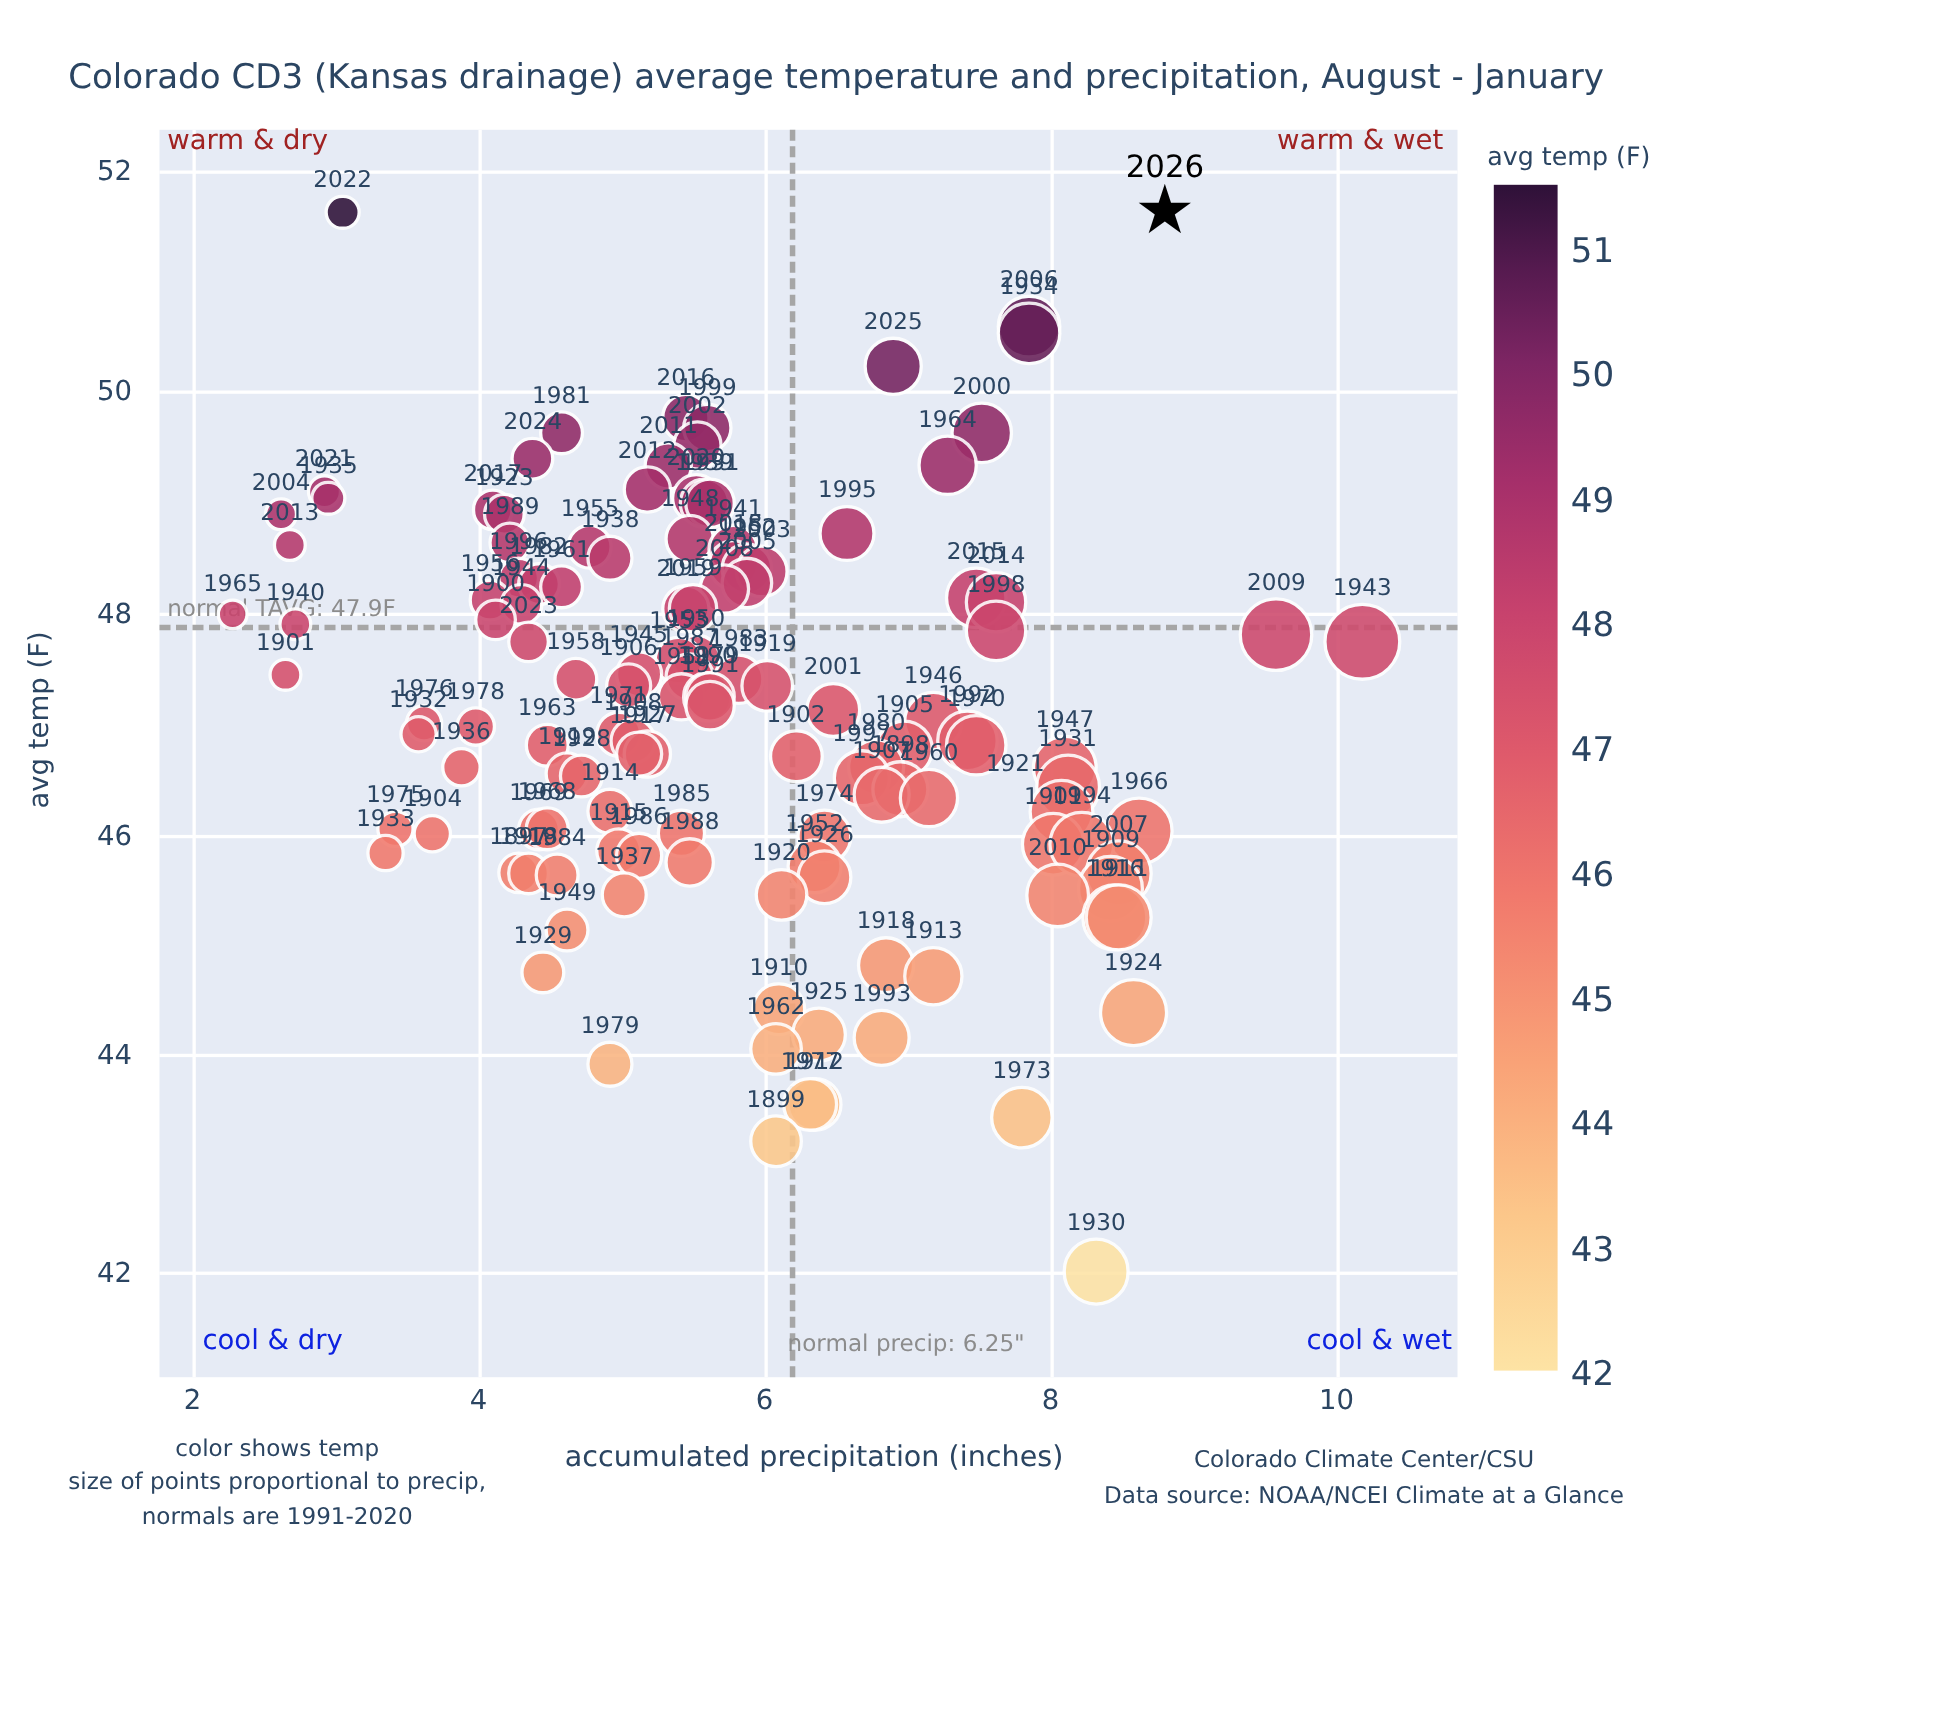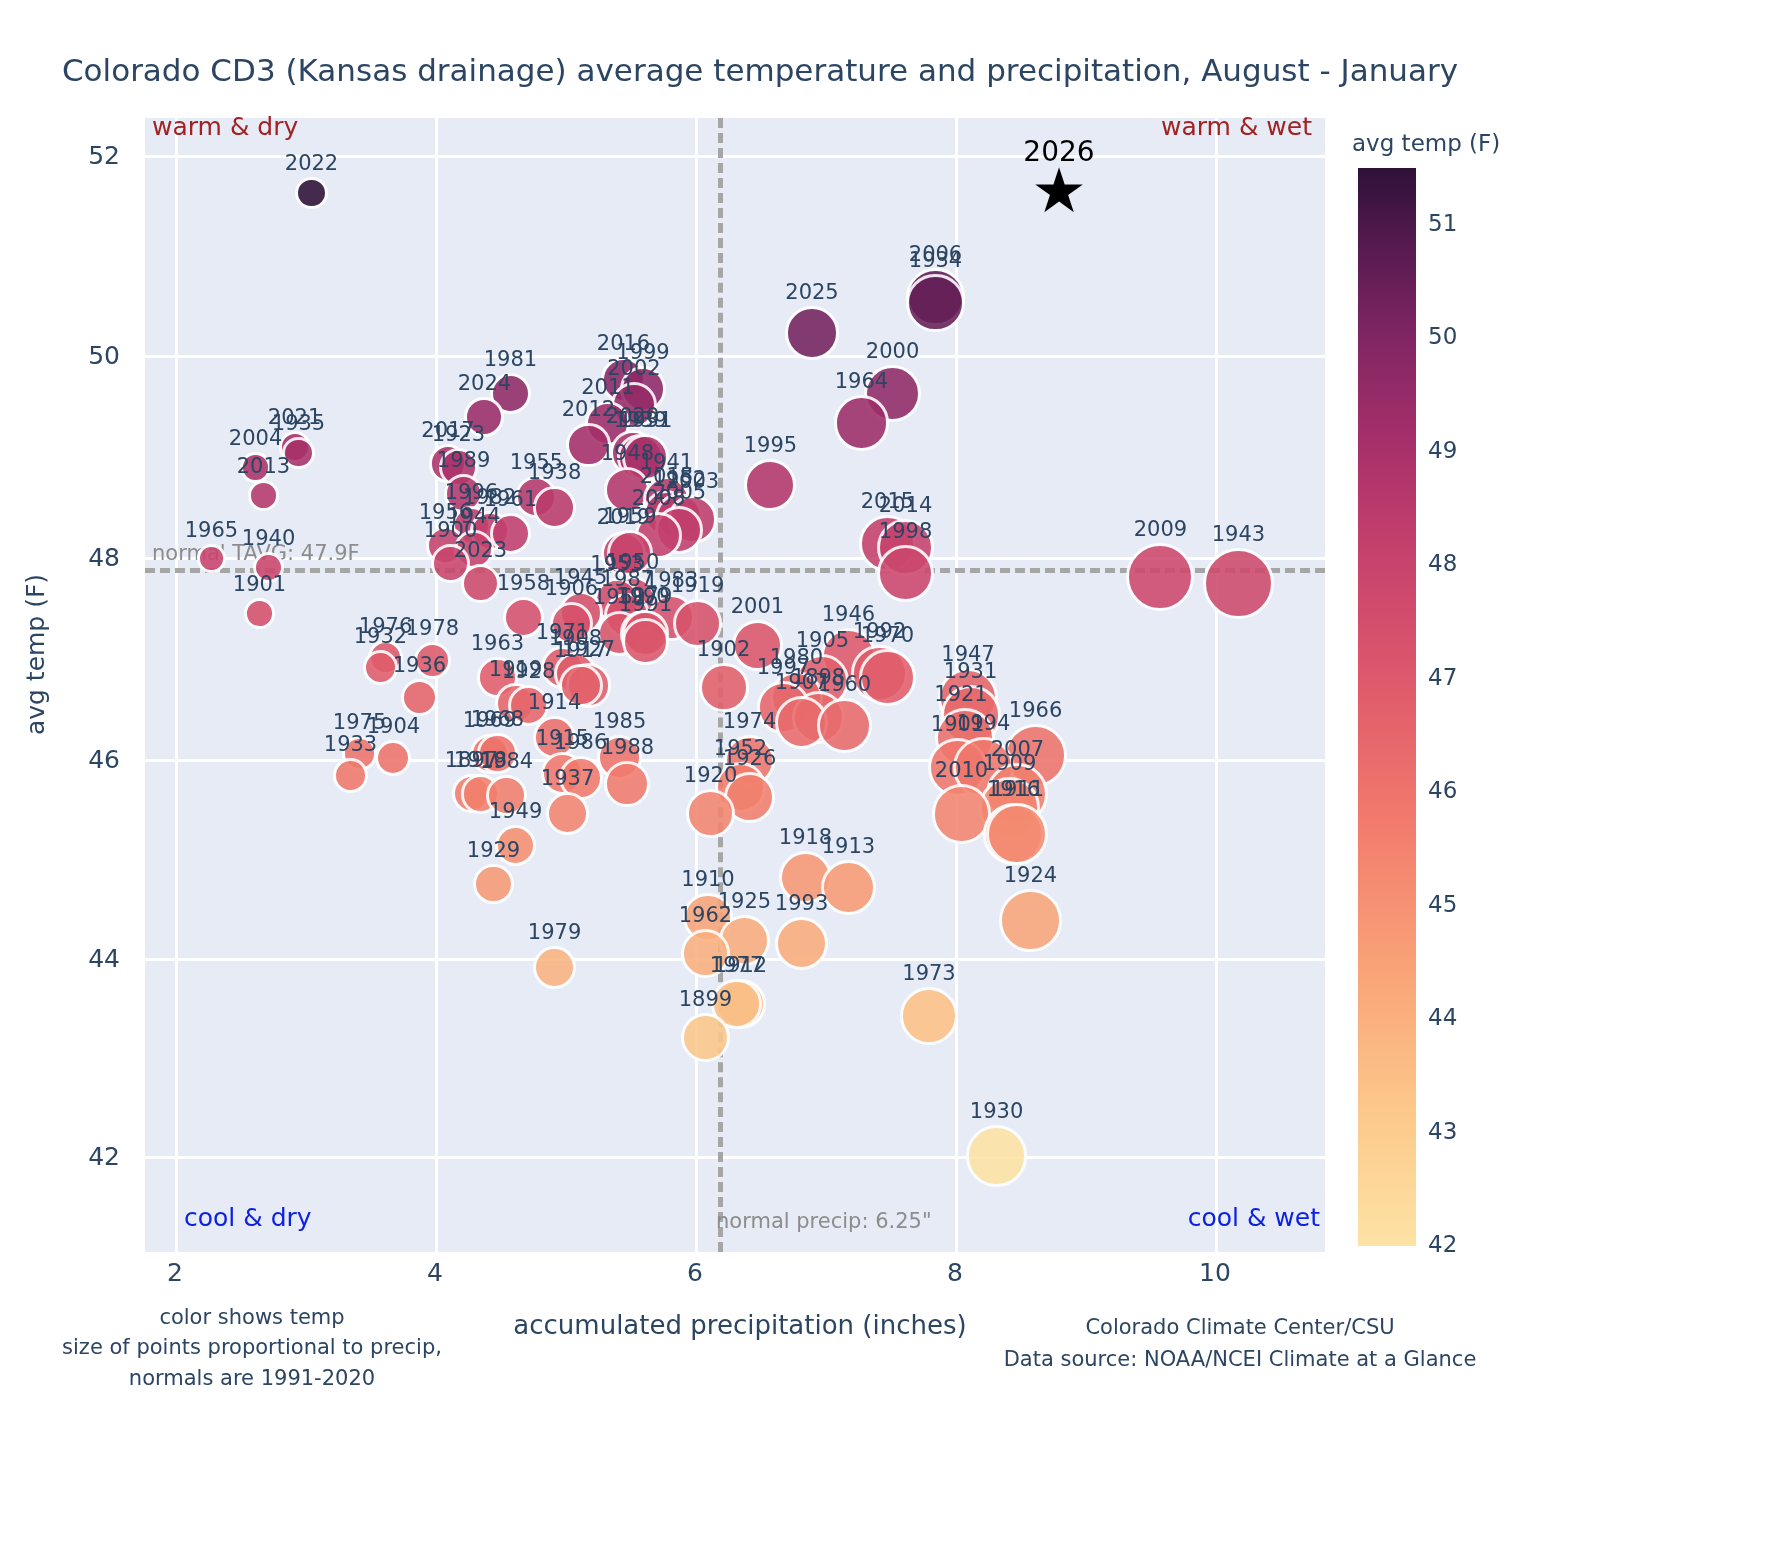--- a/index.html
+++ b/index.html
@@ -95,21 +95,21 @@
       #f9a277 26%,
       #f1796c 40%,
       #df5a6b 52%,
       #c7426d 64%,
       #a52f6a 75%,
       #7d2563 85%,
       #551a4f 93%,
       #2e1138 100%);
   }
   .cbtick{
-    position:absolute;left:1428px;font-size:23px;color:#2b4562;
+    position:absolute;left:1428px;font-size:31px;color:#2b4562;
   }
 
   
   .foot-left{
     position:absolute;left:62px;top:1302px;width:380px;
     text-align:center;font-size:21px;color:#2b4562;line-height:1.45;
   }
   .foot-right{
     position:absolute;left:1000px;top:1312px;width:480px;
     text-align:center;font-size:21px;color:#2b4562;line-height:1.5;
@@ -334,21 +334,21 @@
       <div class="ptlabel" style="left: 801.6px; top: 670.013px;">1907</div>
       <div class="pt" style="left: 817.055px; top: 698.125px; width: 54.89px; height: 54.89px; background: rgb(233, 107, 108);"></div>
       <div class="ptlabel" style="left: 844.5px; top: 672.125px;">1960</div>
       <div class="pt" style="left: 940.536px; top: 685.496px; width: 60.128px; height: 60.128px; background: rgb(232, 105, 107);"></div>
       <div class="ptlabel" style="left: 970.6px; top: 659.496px;">1931</div>
       <div class="pt" style="left: 1004.19px; top: 724.186px; width: 62.828px; height: 62.828px; background: rgb(238, 116, 108);"></div>
       <div class="ptlabel" style="left: 1035.6px; top: 698.186px;">1966</div>
       <div class="pt" style="left: 533.176px; top: 716.158px; width: 42.848px; height: 42.848px; background: rgb(235, 111, 108);"></div>
       <div class="ptlabel" style="left: 554.6px; top: 690.158px;">1914</div>
       <div class="pt" style="left: 935.444px; top: 707.626px; width: 59.912px; height: 59.912px; background: rgb(235, 111, 108);"></div>
-      <div class="ptlabel" style="left: 961px; top: 681.626px;">1921</div>
+      <div class="ptlabel" style="left: 923px; top: 681.626px;">1921</div>
       <div class="pt" style="left: 342.226px; top: 736.224px; width: 34.748px; height: 34.748px; background: rgb(238, 115, 108);"></div>
       <div class="ptlabel" style="left: 359.6px; top: 710.224px;">1975</div>
       <div class="pt" style="left: 375.324px; top: 739.526px; width: 36.152px; height: 36.152px; background: rgb(238, 116, 108);"></div>
       <div class="ptlabel" style="left: 393.4px; top: 713.526px;">1904</div>
       <div class="pt" style="left: 469.526px; top: 733.524px; width: 40.148px; height: 40.148px; background: rgb(238, 115, 108);"></div>
       <div class="ptlabel" style="left: 489.6px; top: 707.524px;">1969</div>
       <div class="pt" style="left: 477.164px; top: 733.362px; width: 40.472px; height: 40.472px; background: rgb(238, 115, 108);"></div>
       <div class="ptlabel" style="left: 497.4px; top: 707.362px;">1968</div>
       <div class="pt" style="left: 596.826px; top: 734.828px; width: 45.548px; height: 45.548px; background: rgb(238, 116, 108);"></div>
       <div class="ptlabel" style="left: 619.6px; top: 708.828px;">1985</div>

